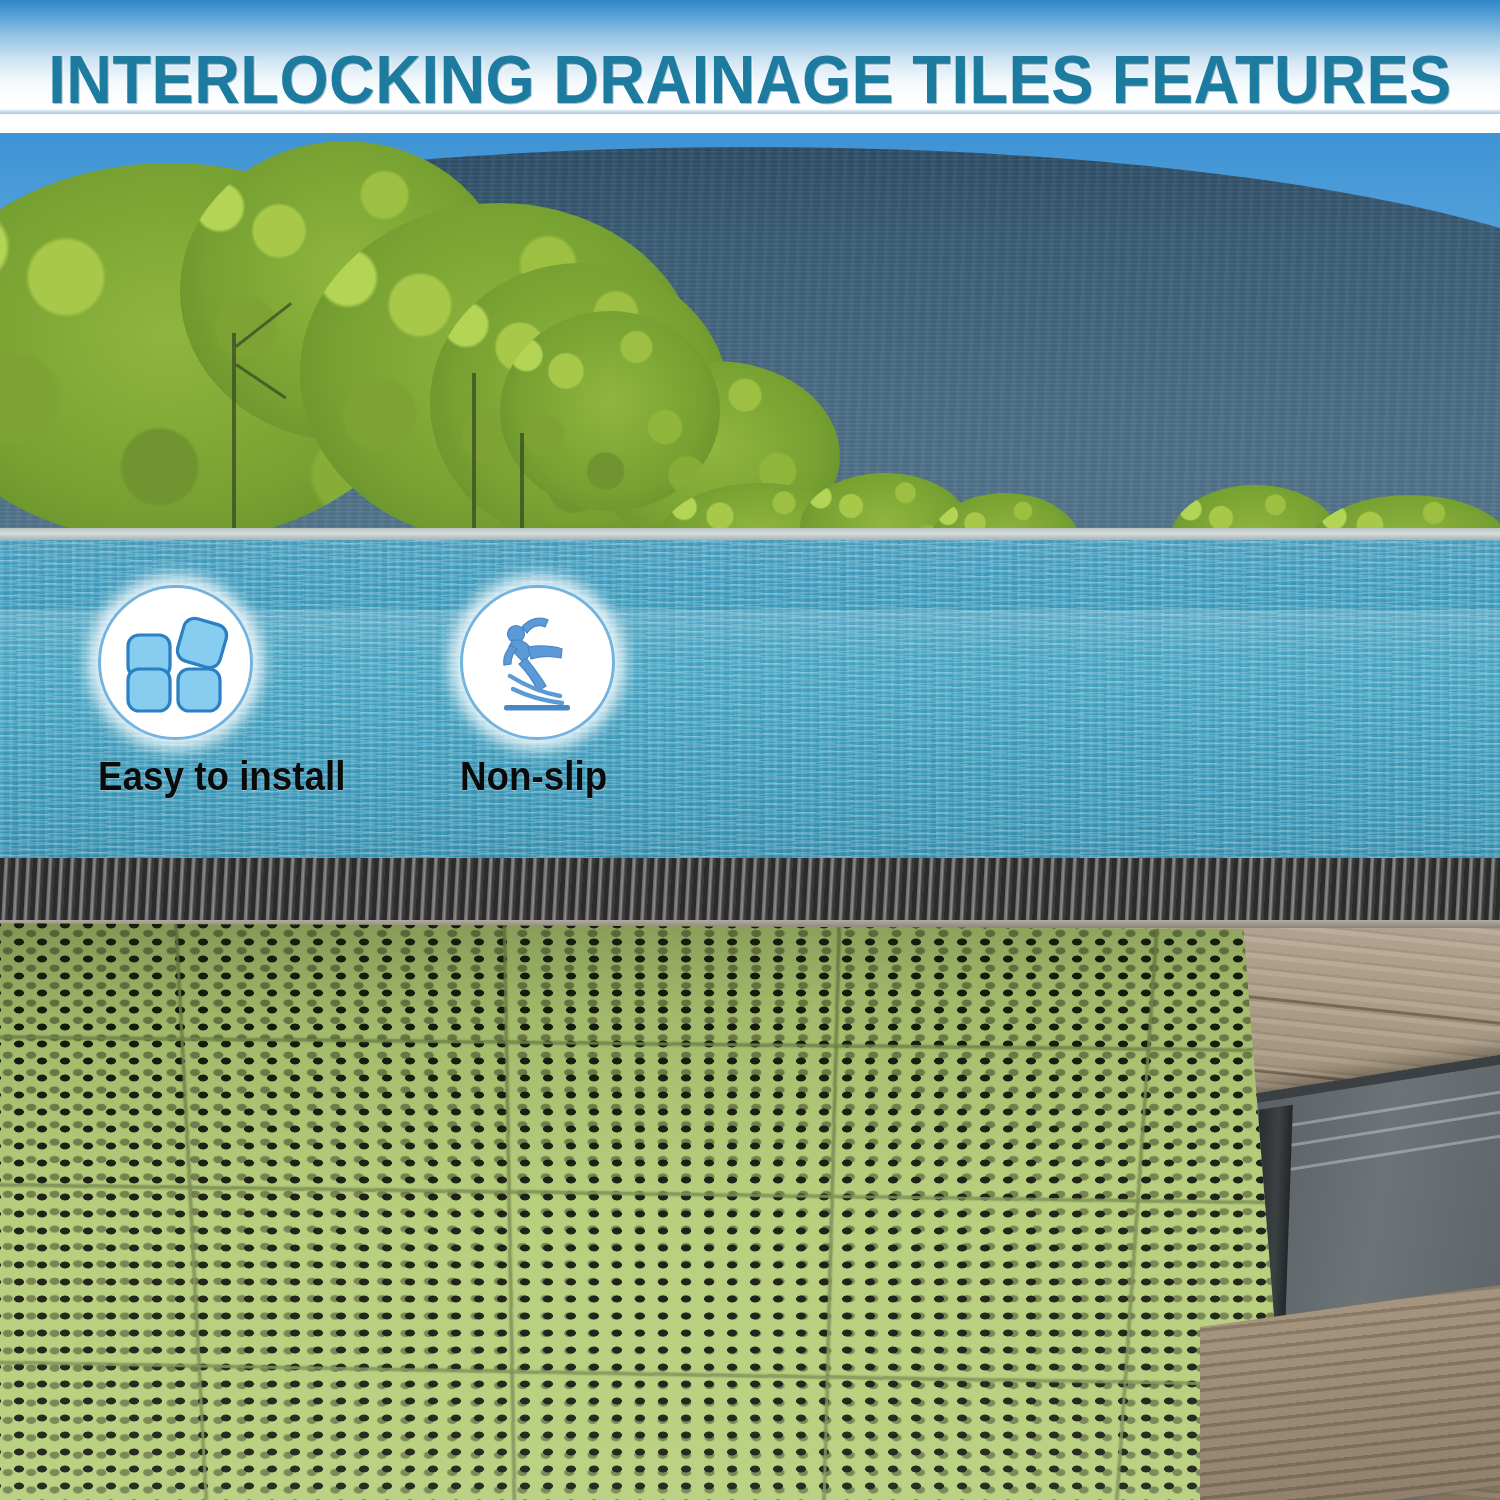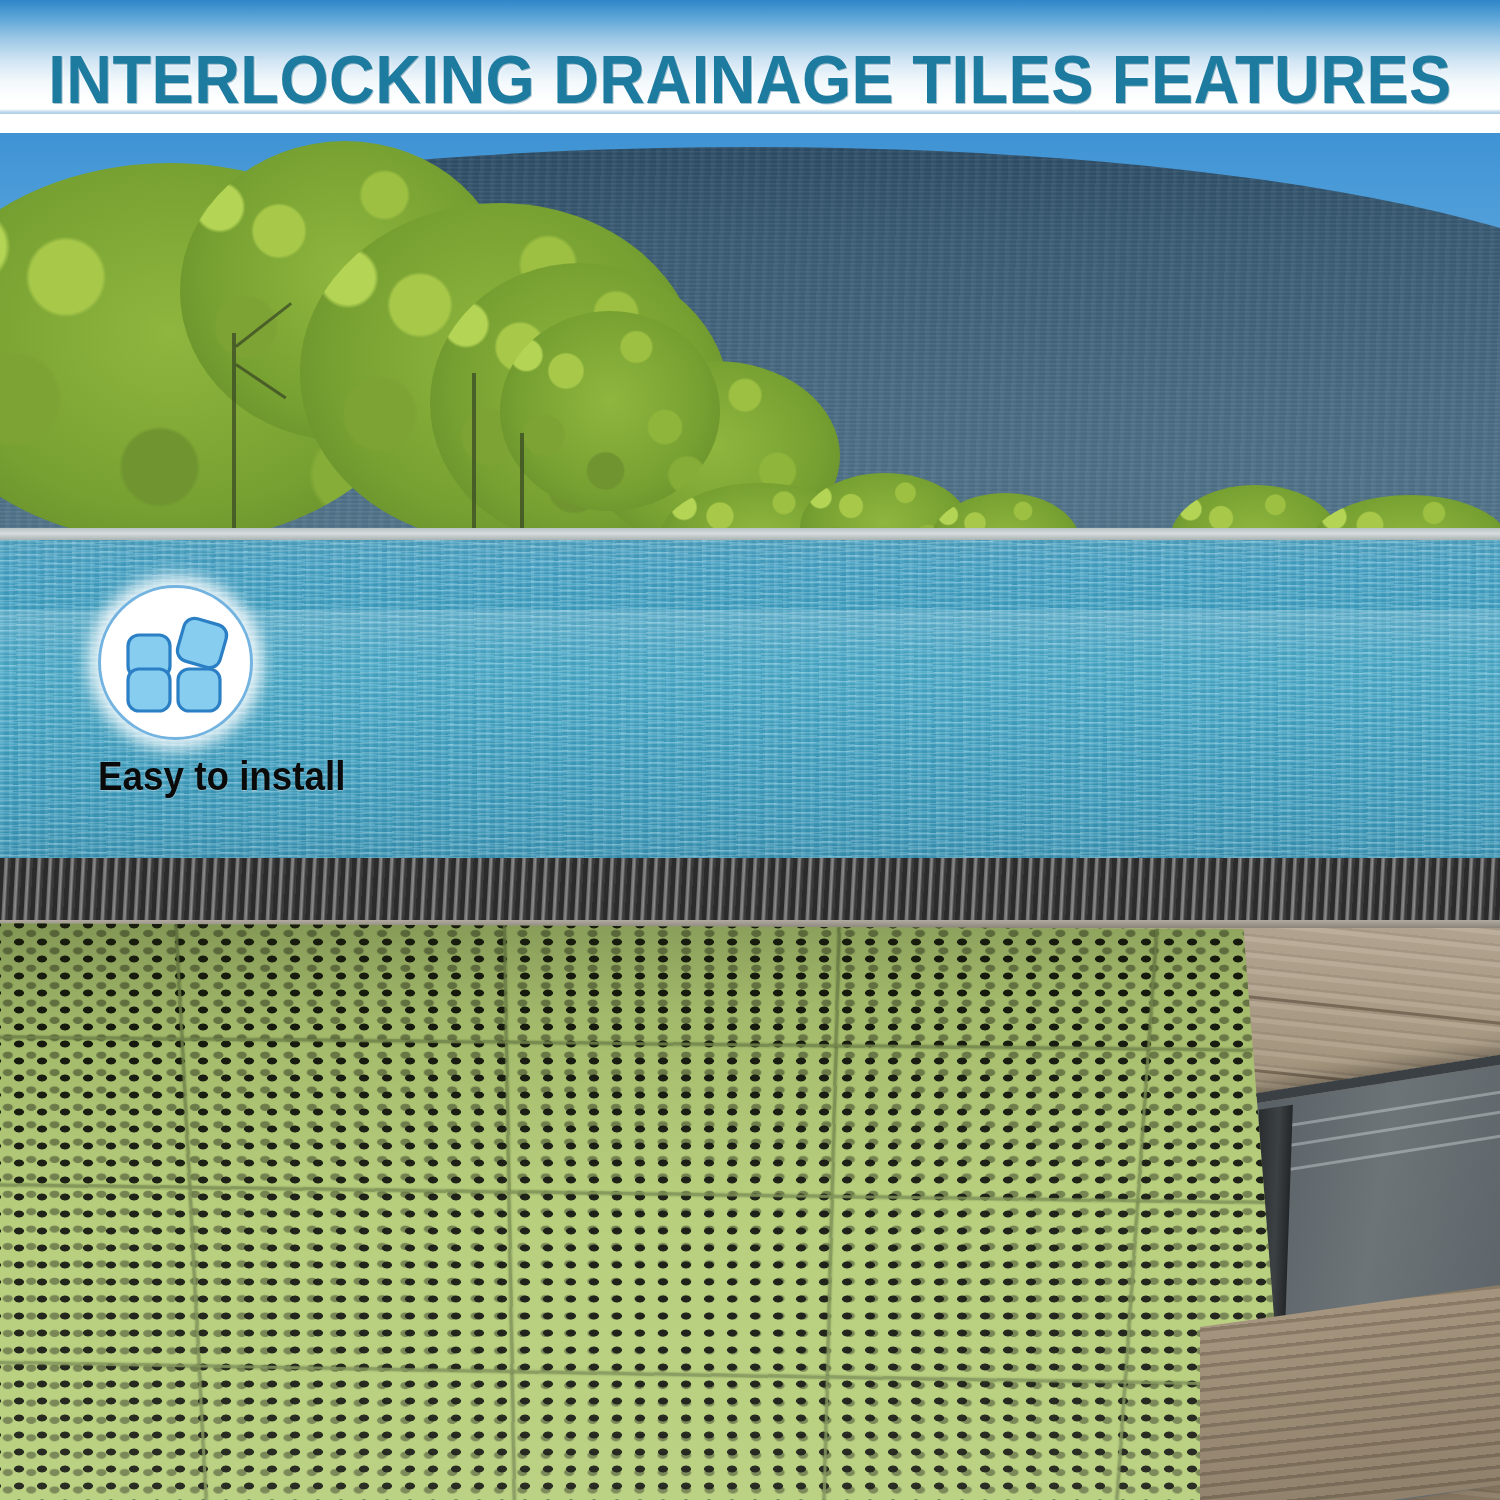--- a/index.html
+++ b/index.html
@@ -268,20 +268,48 @@
             <rect x="6" y="22" rx="11" ry="11" width="42" height="42" fill="#86cdf0" stroke="#2b7fc4" stroke-width="3.2"></rect>
             <rect x="6" y="72" rx="11" ry="11" width="42" height="42" fill="#86cdf0" stroke="#2b7fc4" stroke-width="3.2" transform="translate(0,-16)"></rect>
             <rect x="56" y="72" rx="11" ry="11" width="42" height="42" fill="#86cdf0" stroke="#2b7fc4" stroke-width="3.2" transform="translate(0,-16)"></rect>
             <rect x="58" y="8" rx="11" ry="11" width="44" height="44" fill="#86cdf0" stroke="#2b7fc4" stroke-width="3.2" transform="rotate(16 80 30)"></rect>
           </svg>
         </span>
       </div>
       <div class="feature-label">Easy to install</div>
     </div>
 
+    <div class="feature" style="left:460px; top:45px;">
+      <div class="badge">
+        <span>
+          <svg width="104" height="100" viewBox="0 0 104 100">
+            <g fill="#5a9ad6" stroke="#4a86c4" stroke-width="1.2">
+
+              <circle cx="30" cy="21" r="8.5"></circle>
+
+              <path d="M36 14 C44 5, 55 3, 62 7 L59 14 C53 11, 46 13, 41 20 Z"></path>
+
+              <path d="M26 28 C33 25, 42 29, 46 38 L38 50 C32 44, 27 38, 23 34 Z"></path>
+
+              <path d="M25 32 C20 38, 17 46, 18 52 L25 51 C25 46, 27 40, 31 36 Z"></path>
+
+              <path d="M42 34 C54 32, 68 33, 76 36 L75 45 C66 43, 54 43, 45 46 Z"></path>
+
+              <path d="M40 45 C47 54, 55 64, 60 73 L52 78 C47 68, 40 58, 33 51 Z"></path>
+            </g>
+            <g fill="none" stroke="#5a9ad6" stroke-width="4.4" stroke-linecap="round">
+              <path d="M24 63 C40 73, 58 80, 74 83"></path>
+              <path d="M27 76 C43 84, 60 88, 76 90"></path>
+            </g>
+            <rect x="18" y="92" width="66" height="5.5" rx="2.5" fill="#4a86c4"></rect>
+          </svg>
+        </span>
+      </div>
+      <div class="feature-label">Non-slip</div>
+    </div>
 
 
   </div>
 
   <div class="deck">
 
     <div class="grate"></div>
     <div class="grate-edge"></div>
 
     <div class="wood">

